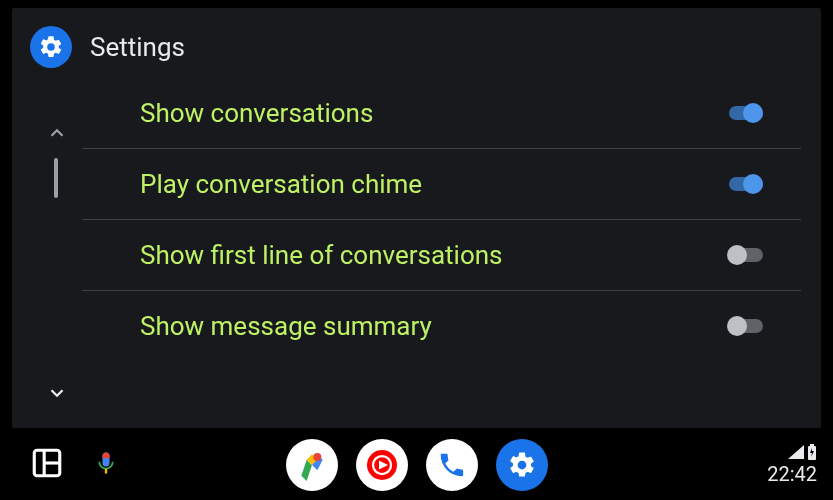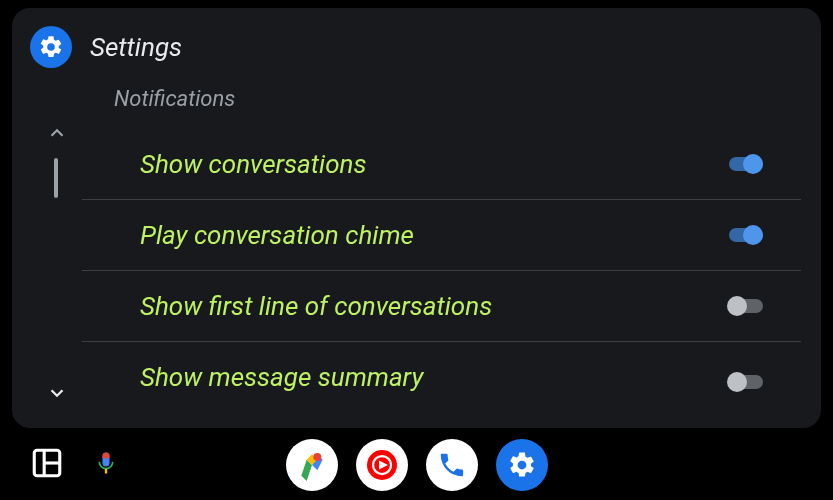--- a/index.html
+++ b/index.html
@@ -10,23 +10,22 @@
     font-family: Roboto, "Segoe UI", Arial, sans-serif;
     color: #e8eaed;
     overflow: hidden;
   }
   .panel {
     position: relative;
     margin: 8px 12px 0 12px;
     width: 809px;
     height: 420px;
     background: #17191c;
-    border-radius: 18px;
+    border-radius: 2px;
     overflow: hidden;
-    font-style: italic;
   }
   .header {
     display: flex;
     align-items: center;
     gap: 18px;
     padding: 18px 10px 10px 18px;
   }
   .gear-circle {
     width: 42px;
     height: 42px;
@@ -53,21 +52,21 @@
     font-size: 22px;
     padding: 8px 32px 18px 32px;
   }
   .row {
     display: flex;
     align-items: center;
     justify-content: space-between;
     padding: 20px 36px 20px 58px;
     border-bottom: 1px solid #3c4043;
   }
-  .row:last-child { border-bottom: none; align-items: flex-end; }
+  .row:last-child { border-bottom: none; }
   .row-label {
     font-size: 26px;
     color: #bef264;
   }
   .toggle {
     width: 40px;
     height: 20px;
     position: relative;
   }
   .toggle-track {
@@ -189,21 +188,20 @@
       </svg>
   </div>
   <div class="scroll-indicator"></div>
   <div class="scroll-down">
     <svg viewBox="0 0 24 24" fill="none" stroke="#e8eaed" stroke-width="2.5">
         <polyline points="6 9 12 15 18 9"></polyline>
       </svg>
   </div>
 
   <div class="content">
-    <div class="section-title">Notifications</div>
 
     <div class="row">
       <div class="row-label">Show conversations</div>
       <div class="toggle on">
         <div class="toggle-track"></div>
           <div class="toggle-thumb"></div>
       </div>
     </div>
 
     <div class="row">
@@ -273,13 +271,26 @@
         <path fill="#1a73e8" d="M6.6 10.8a15 15 0 0 0 6.6 6.6l2.2-2.2a1 1 0 0 1 1-.25 11 11 0 0 0 3.5.56 1 1 0 0 1 1 1V20a1 1 0 0 1-1 1A17 17 0 0 1 3 4a1 1 0 0 1 1-1h3.5a1 1 0 0 1 1 1 11 11 0 0 0 .56 3.5 1 1 0 0 1-.25 1z"></path>
       </svg>
     </div>
     <div class="app-btn blue">
       <svg viewBox="0 0 24 24" width="30" height="30" fill="#fff">
           <path d="M19.14,12.94a7.14,7.14,0,0,0,.05-.94,7.14,7.14,0,0,0-.05-.94l2.03-1.58a.5.5,0,0,0,.12-.64l-1.92-3.32a.5.5,0,0,0-.61-.22l-2.39.96a7.03,7.03,0,0,0-1.62-.94l-.36-2.54A.5.5,0,0,0,13.9,2h-3.8a.5.5,0,0,0-.49.42L9.25,4.96a7.03,7.03,0,0,0-1.62.94l-2.39-.96a.5.5,0,0,0-.61.22L2.71,8.48a.5.5,0,0,0,.12.64l2.03,1.58a7.14,7.14,0,0,0-.05.94,7.14,7.14,0,0,0,.05.94L2.83,14.16a.5.5,0,0,0-.12.64l1.92,3.32a.5.5,0,0,0,.61.22l2.39-.96a7.03,7.03,0,0,0,1.62.94l.36,2.54a.5.5,0,0,0,.49.42h3.8a.5.5,0,0,0,.49-.42l.36-2.54a7.03,7.03,0,0,0,1.62-.94l2.39.96a.5.5,0,0,0,.61-.22l1.92-3.32a.5.5,0,0,0-.12-.64ZM12,15.5A3.5,3.5,0,1,1,15.5,12,3.5,3.5,0,0,1,12,15.5Z"></path>
         </svg>
     </div>
   </div>
 
+  <div class="nav-right">
+    <div class="status-icons">
+      <svg width="18" height="16" viewBox="0 0 18 16">
+          <path fill="#e8eaed" d="M1 15L17 15 17 1z"></path>
+        </svg>
+      <svg width="10" height="16" viewBox="0 0 10 16">
+          <rect fill="#e8eaed" x="1" y="2" width="8" height="14" rx="1"></rect>
+          <rect fill="#e8eaed" x="3" y="0" width="4" height="2"></rect>
+          <path fill="#000" d="M5 4l-2 5h2l-1 4 3-6H5z"></path>
+        </svg>
+    </div>
+    <div class="clock">22:42</div>
+  </div>
 </div>
 
 </body></html>

